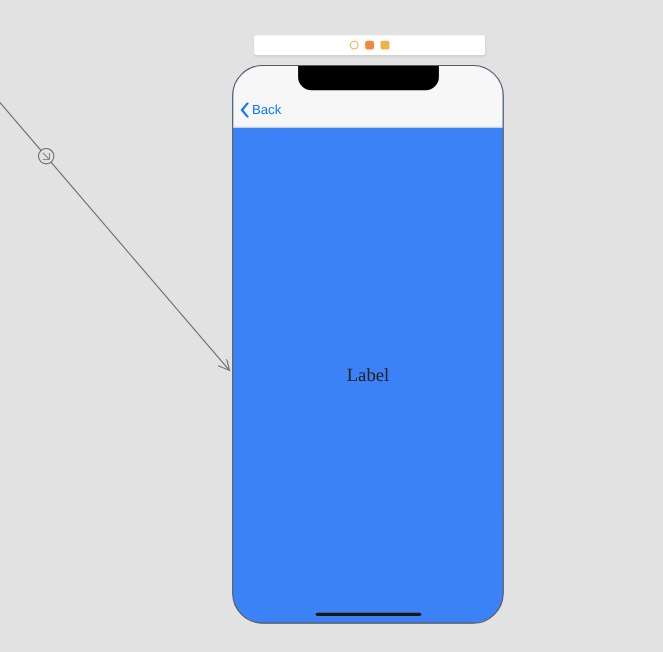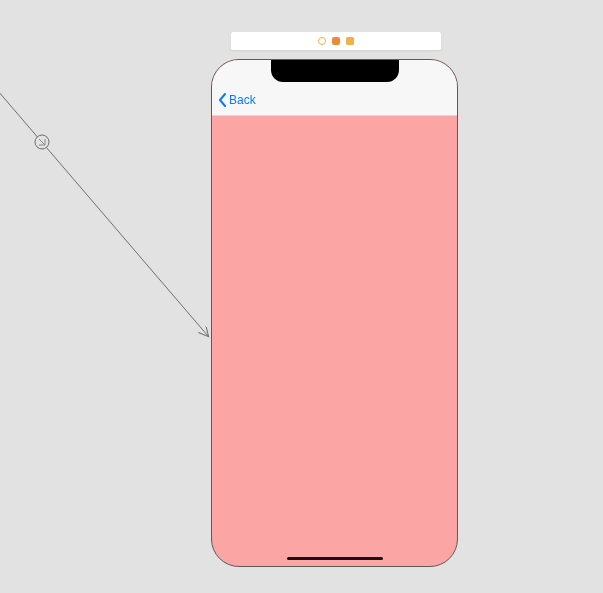--- a/index.html
+++ b/index.html
@@ -57,21 +57,21 @@
     border-radius: 1.5px;
   }
 
   
   .device {
     position: absolute;
     left: 211px;
     top: 59px;
     width: 247px;
     height: 508px;
-    background: #fca5a5;
+    background: #3b82f6;
     border: 1px solid #5a5a5a;
     border-radius: 28px;
     overflow: hidden;
   }
 
   
   .notch {
     position: absolute;
     top: 0;
     left: 50%;
@@ -171,17 +171,20 @@
           <svg width="10" height="14" viewBox="0 0 10 14">
             <polyline points="7,1 2,7 7,13" fill="none" stroke="#0b79ff" stroke-width="2" stroke-linecap="round" stroke-linejoin="round"></polyline>
           </svg>
         </span>
         <span>Back</span>
       </div>
     </div>
 
     <div class="notch"></div>
 
+    <div class="content">
+      <div class="center-label">Label</div>
+    </div>
 
     <div class="home-indicator"></div>
   </div>
 
 </div>
 
 </body></html>

